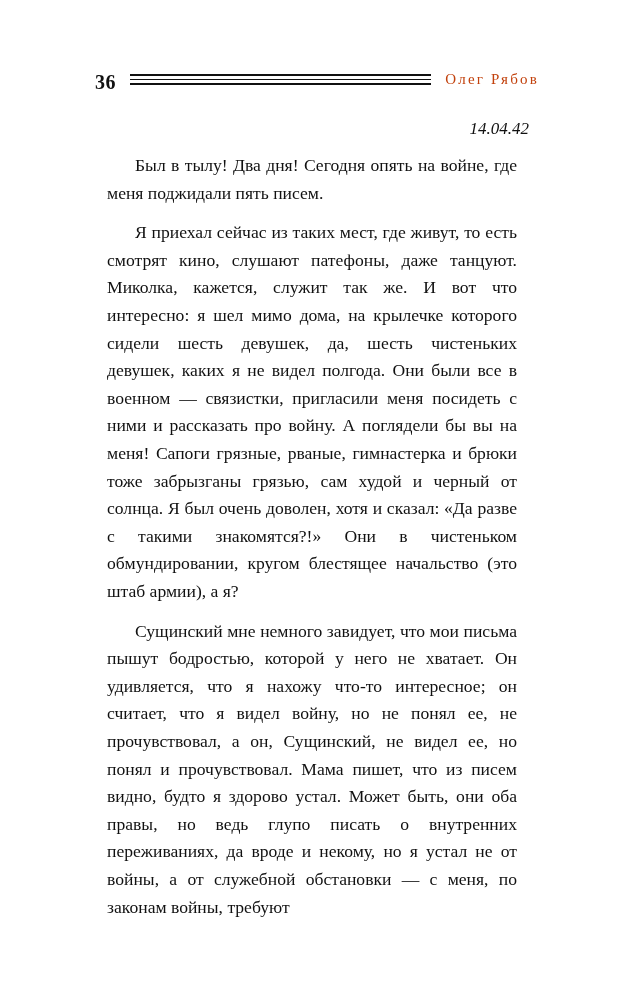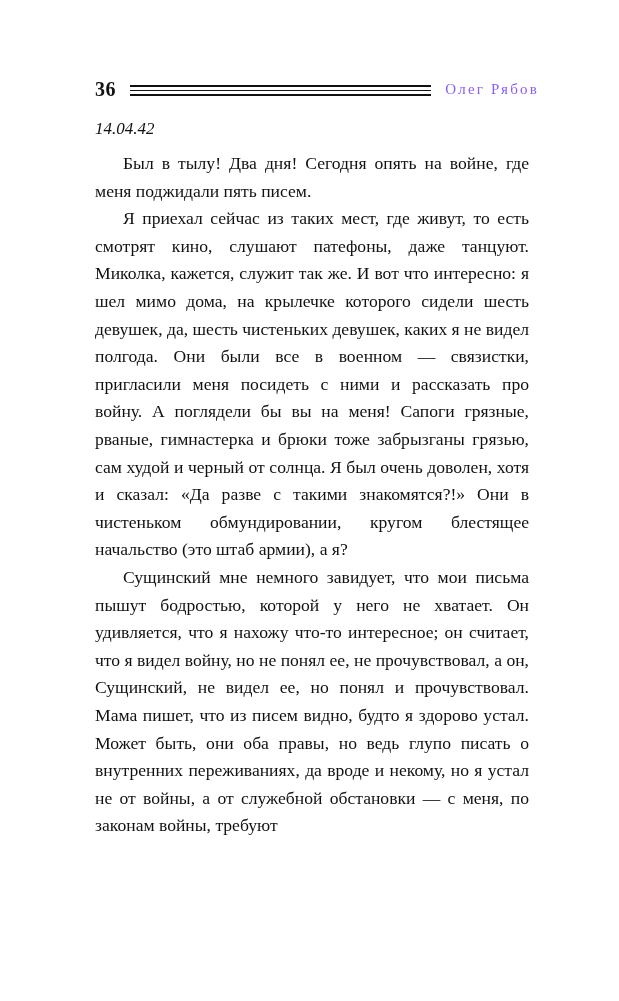--- a/index.html
+++ b/index.html
@@ -21,21 +21,21 @@
     box-sizing: border-box;
     padding: 0;
   }
   .header {
     position: absolute;
     top: 72px;
     left: 95px;
     right: 80px;
     height: 34px;
     display: flex;
-    align-items: center;
+    align-items: flex-start;
   }
   .folio {
     font-family: "Liberation Serif", "DejaVu Serif", serif;
     font-size: 20px;
     font-weight: bold;
     color: #111;
     letter-spacing: 0.5px;
     line-height: 1;
     padding-right: 14px;
     white-space: nowrap;
@@ -53,41 +53,41 @@
     background: #111;
     width: 100%;
   }
   .rules .rule.thick {
     height: 2px;
   }
   .running-title {
     font-family: "Liberation Serif", "DejaVu Serif", serif;
     font-size: 15px;
     letter-spacing: 2.2px;
-    color: #8b5cf6;
+    color: #c2410c;
     white-space: nowrap;
     padding-left: 14px;
     text-transform: none;
     line-height: 1;
   }
   .content {
     position: absolute;
     top: 118px;
     left: 95px;
     width: 434px;
   }
   .date-line {
-    text-align: left;
+    text-align: right;
     font-style: italic;
     font-size: 17px;
     margin: 0 0 10px 0;
     line-height: 1.3;
   }
   p.body-par {
-    margin: 0;
+    margin: 12px;
     text-indent: 28px;
     text-align: justify;
     font-size: 17.6px;
     line-height: 27.6px;
     hyphens: manual;
     word-spacing: 0px;
   }
   p.body-par + p.body-par {
     margin-top: 0;
   }

